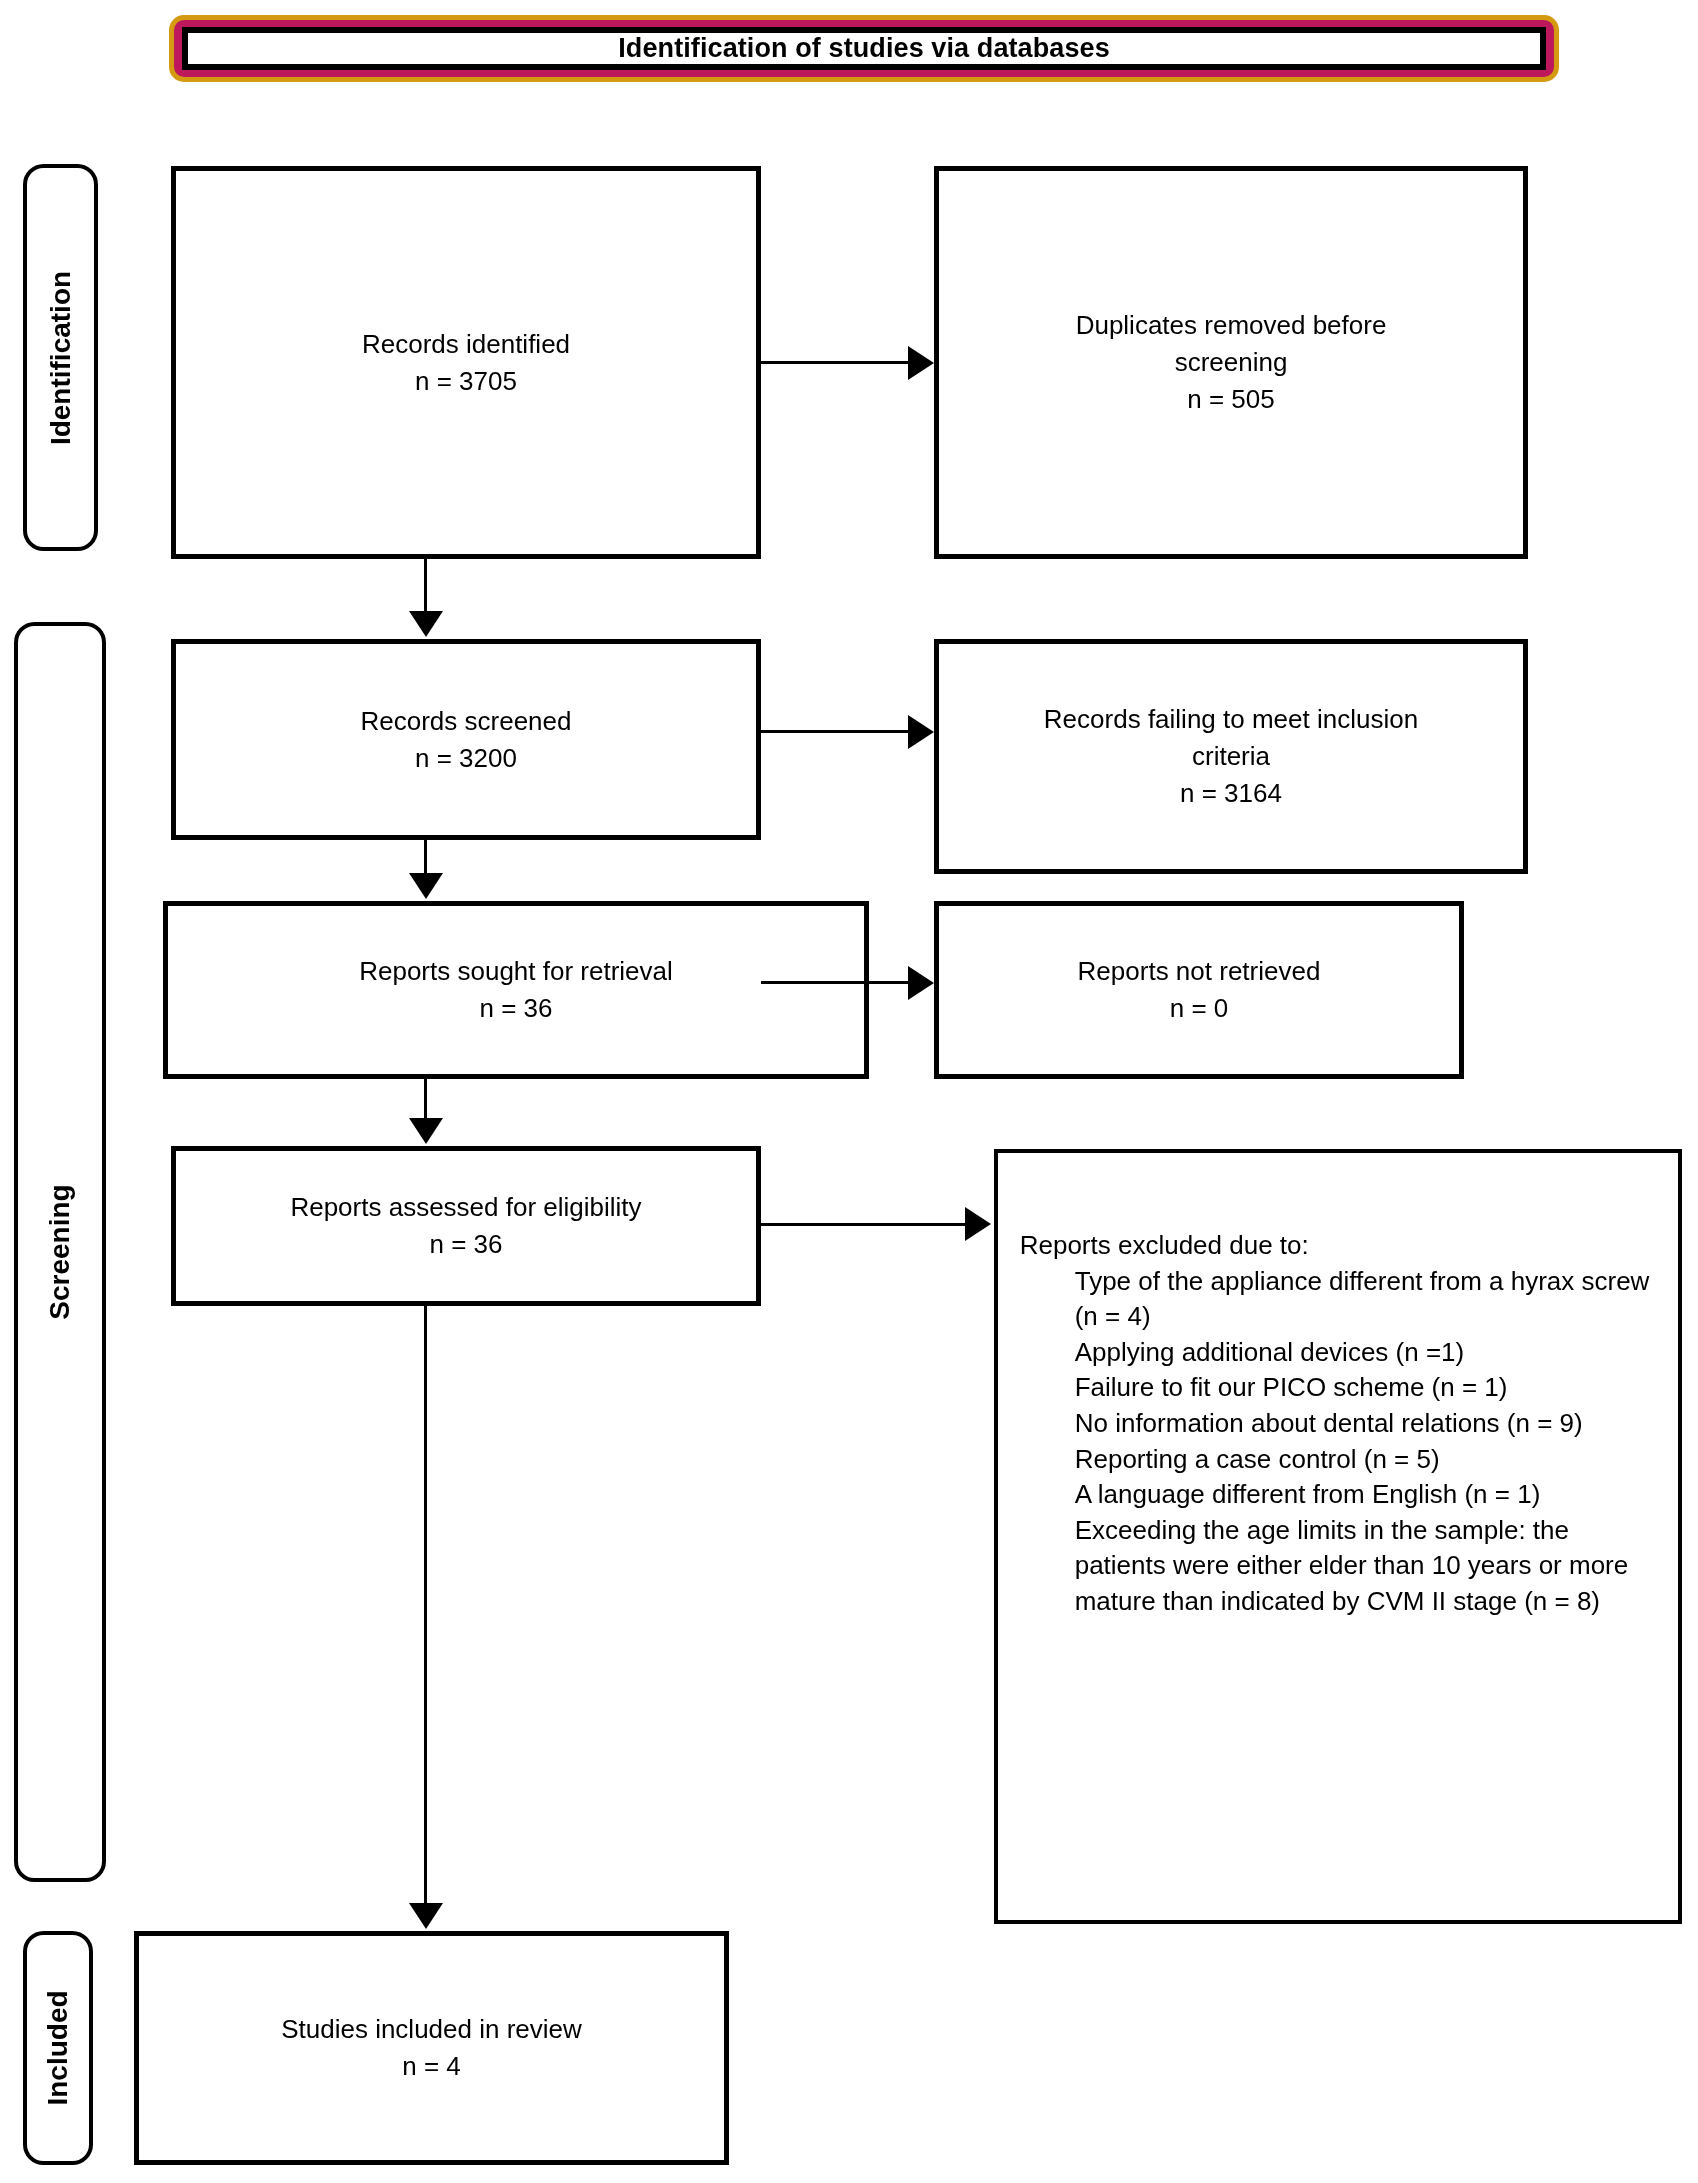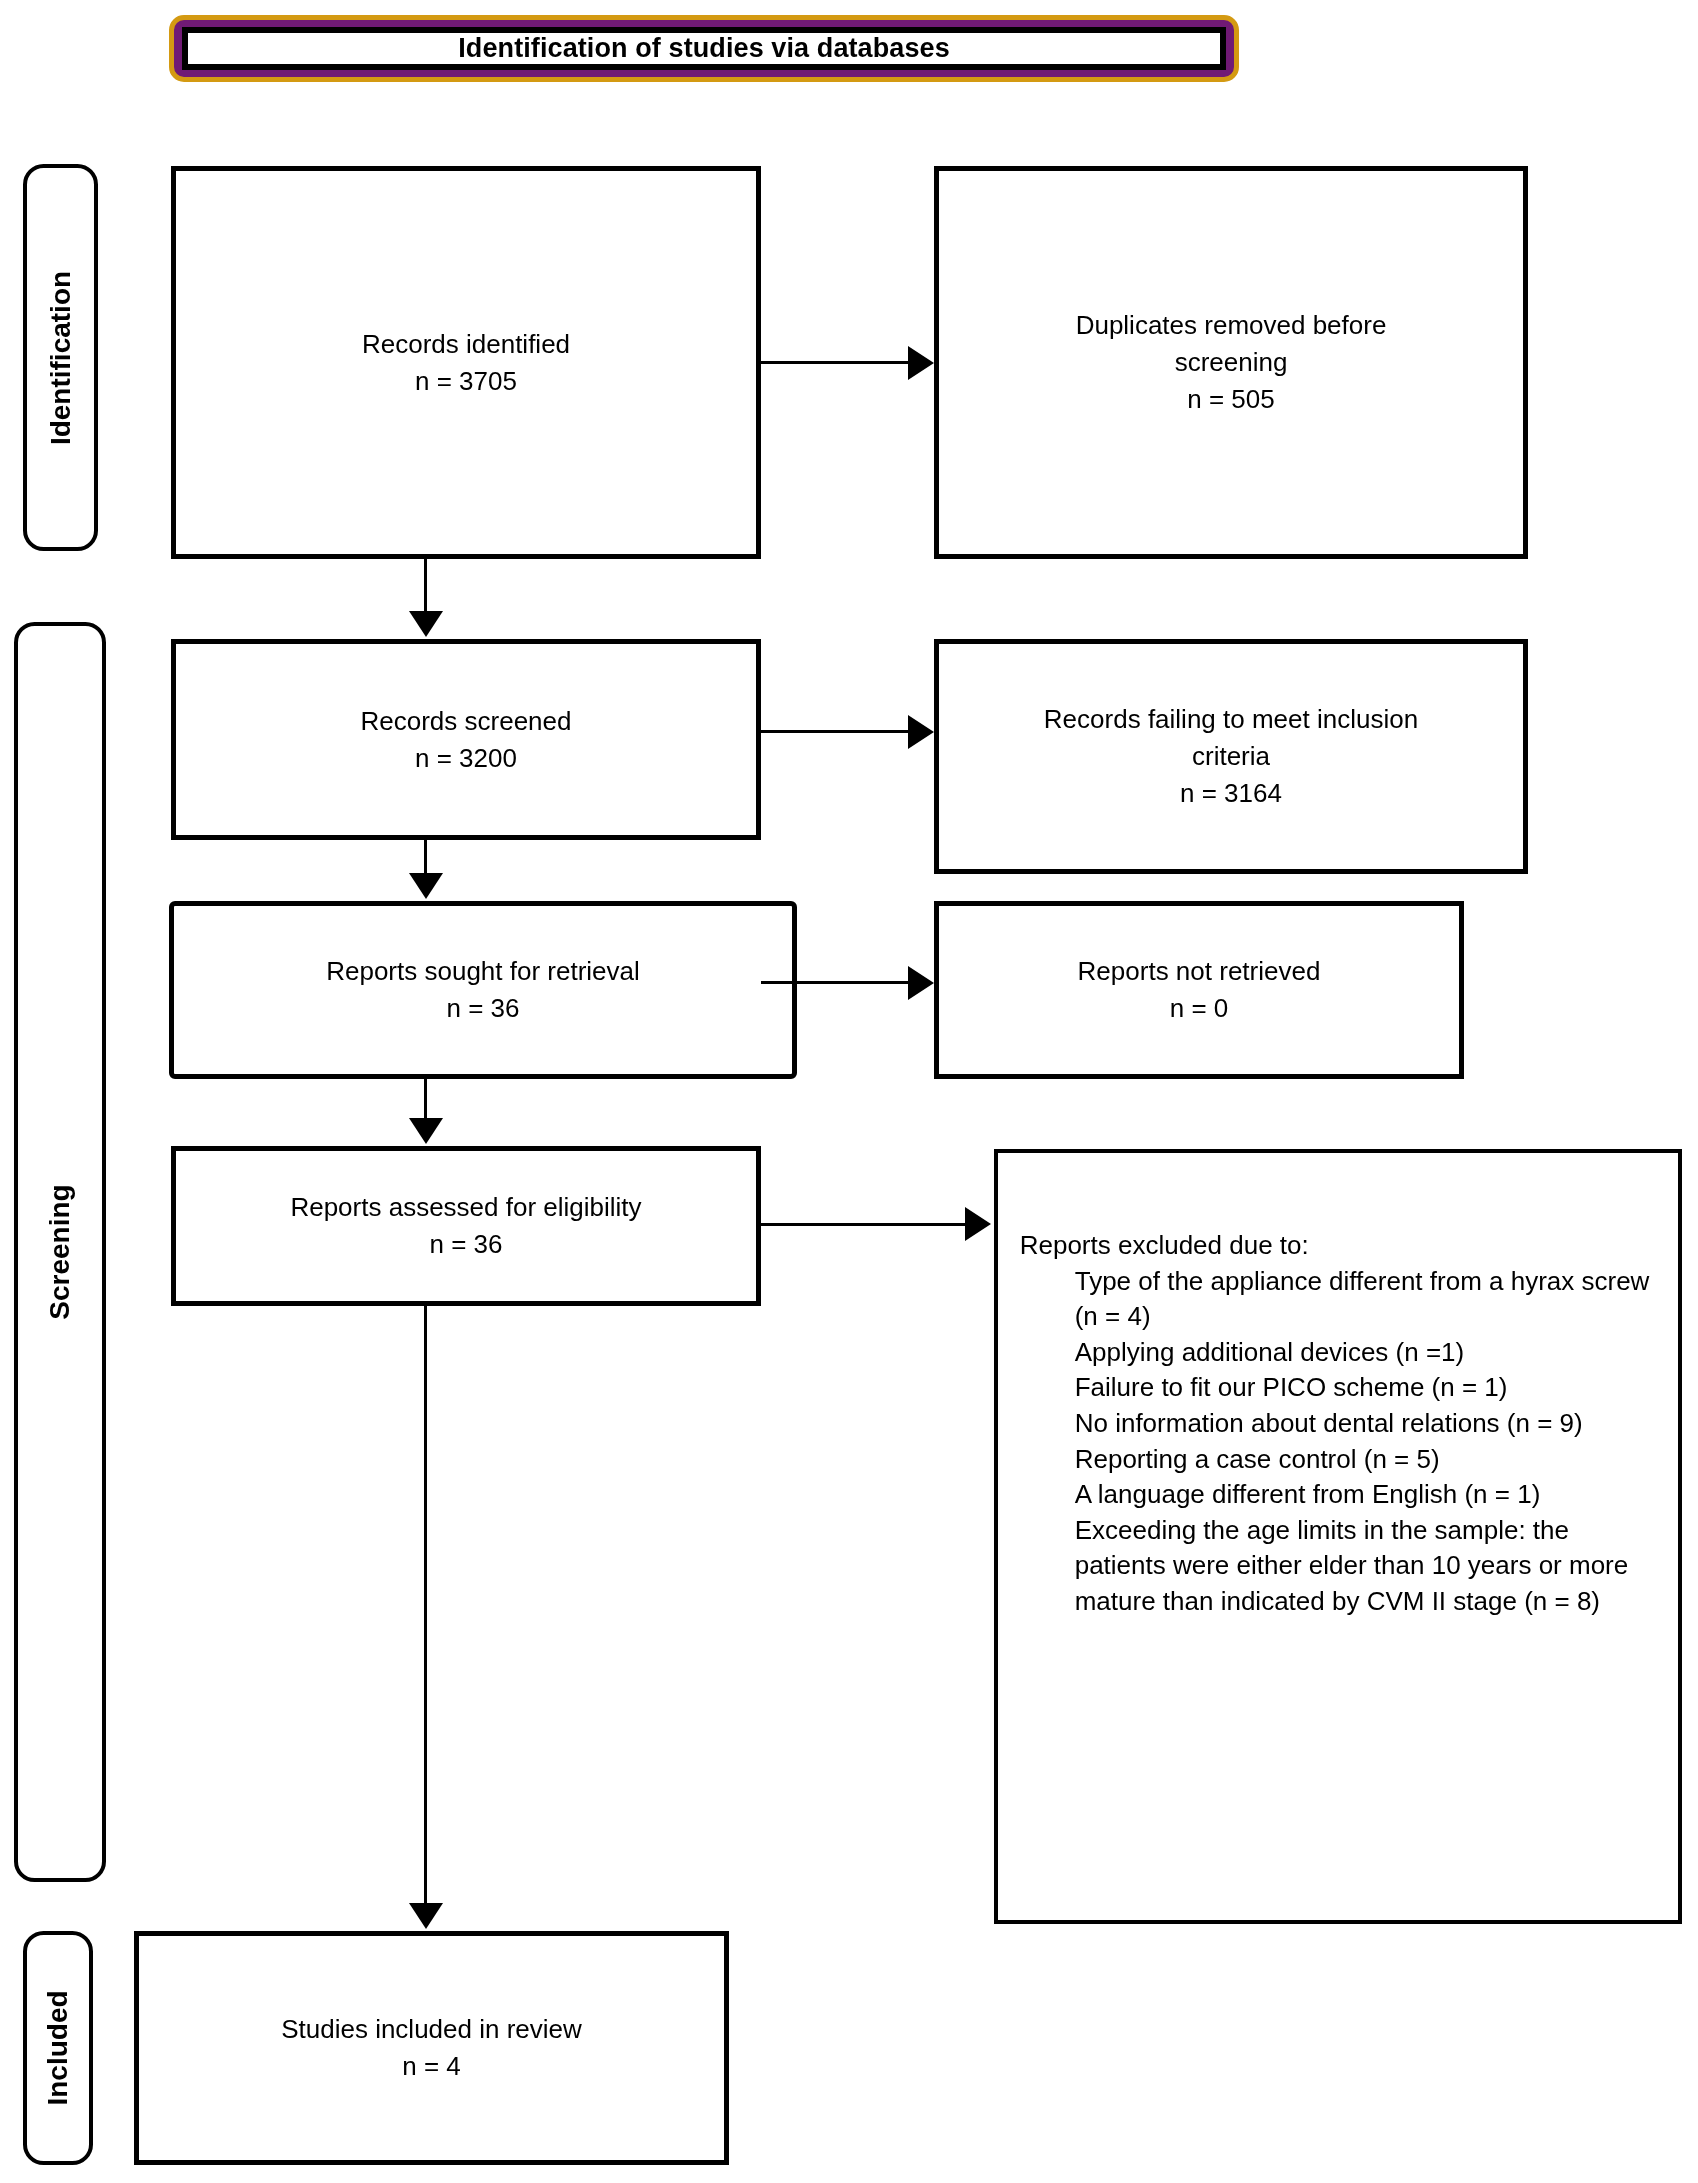--- a/index.html
+++ b/index.html
@@ -17,26 +17,26 @@
     height: 2183px;
     background: #ffffff;
     overflow: hidden;
   }
 
   
   .header-outer {
     position: absolute;
     left: 169px;
     top: 15px;
-    width: 1070px;
+    width: 1390px;
     height: 67px;
     border: 5.1px solid #d49a12;
     border-radius: 15px;
     box-sizing: border-box;
-    background: #701a75;
+    background: #be185d;
   }
   .header-inner {
     position: absolute;
     left: 8px;
     top: 6.8px;
     right: 8px;
     bottom: 6.8px;
     border: 6.3px solid #000000;
     box-sizing: border-box;
     background: #ffffff;
@@ -95,21 +95,21 @@
     white-space: pre-line;
   }
 
   
   #box-records-identified { left: 171px;  top: 166px;  width: 590px; height: 393px; }
   #box-duplicates         { left: 934px; top: 166px;  width: 594px; height: 393px; }
   
   #box-records-screened   { left: 171px;  top: 639px; width: 590px; height: 201px; }
   #box-failing-inclusion  { left: 934px; top: 639px; width: 594px; height: 235px; }
   
-  #box-reports-sought     { left: 169px;  top: 901px; width: 628px; height: 178px; border-radius: 6px; }
+  #box-reports-sought     { left: 163px;  top: 901px; width: 706px; height: 178px; }
   #box-not-retrieved      { left: 934px; top: 901px; width: 530px; height: 178px; }
   
   #box-assessed           { left: 171px;  top: 1146px; width: 590px; height: 160px; }
   
   #box-included           { left: 134px;  top: 1931px; width: 595px; height: 234px; }
 
   
   #box-excluded {
     left: 994px;
     top: 1149px;

